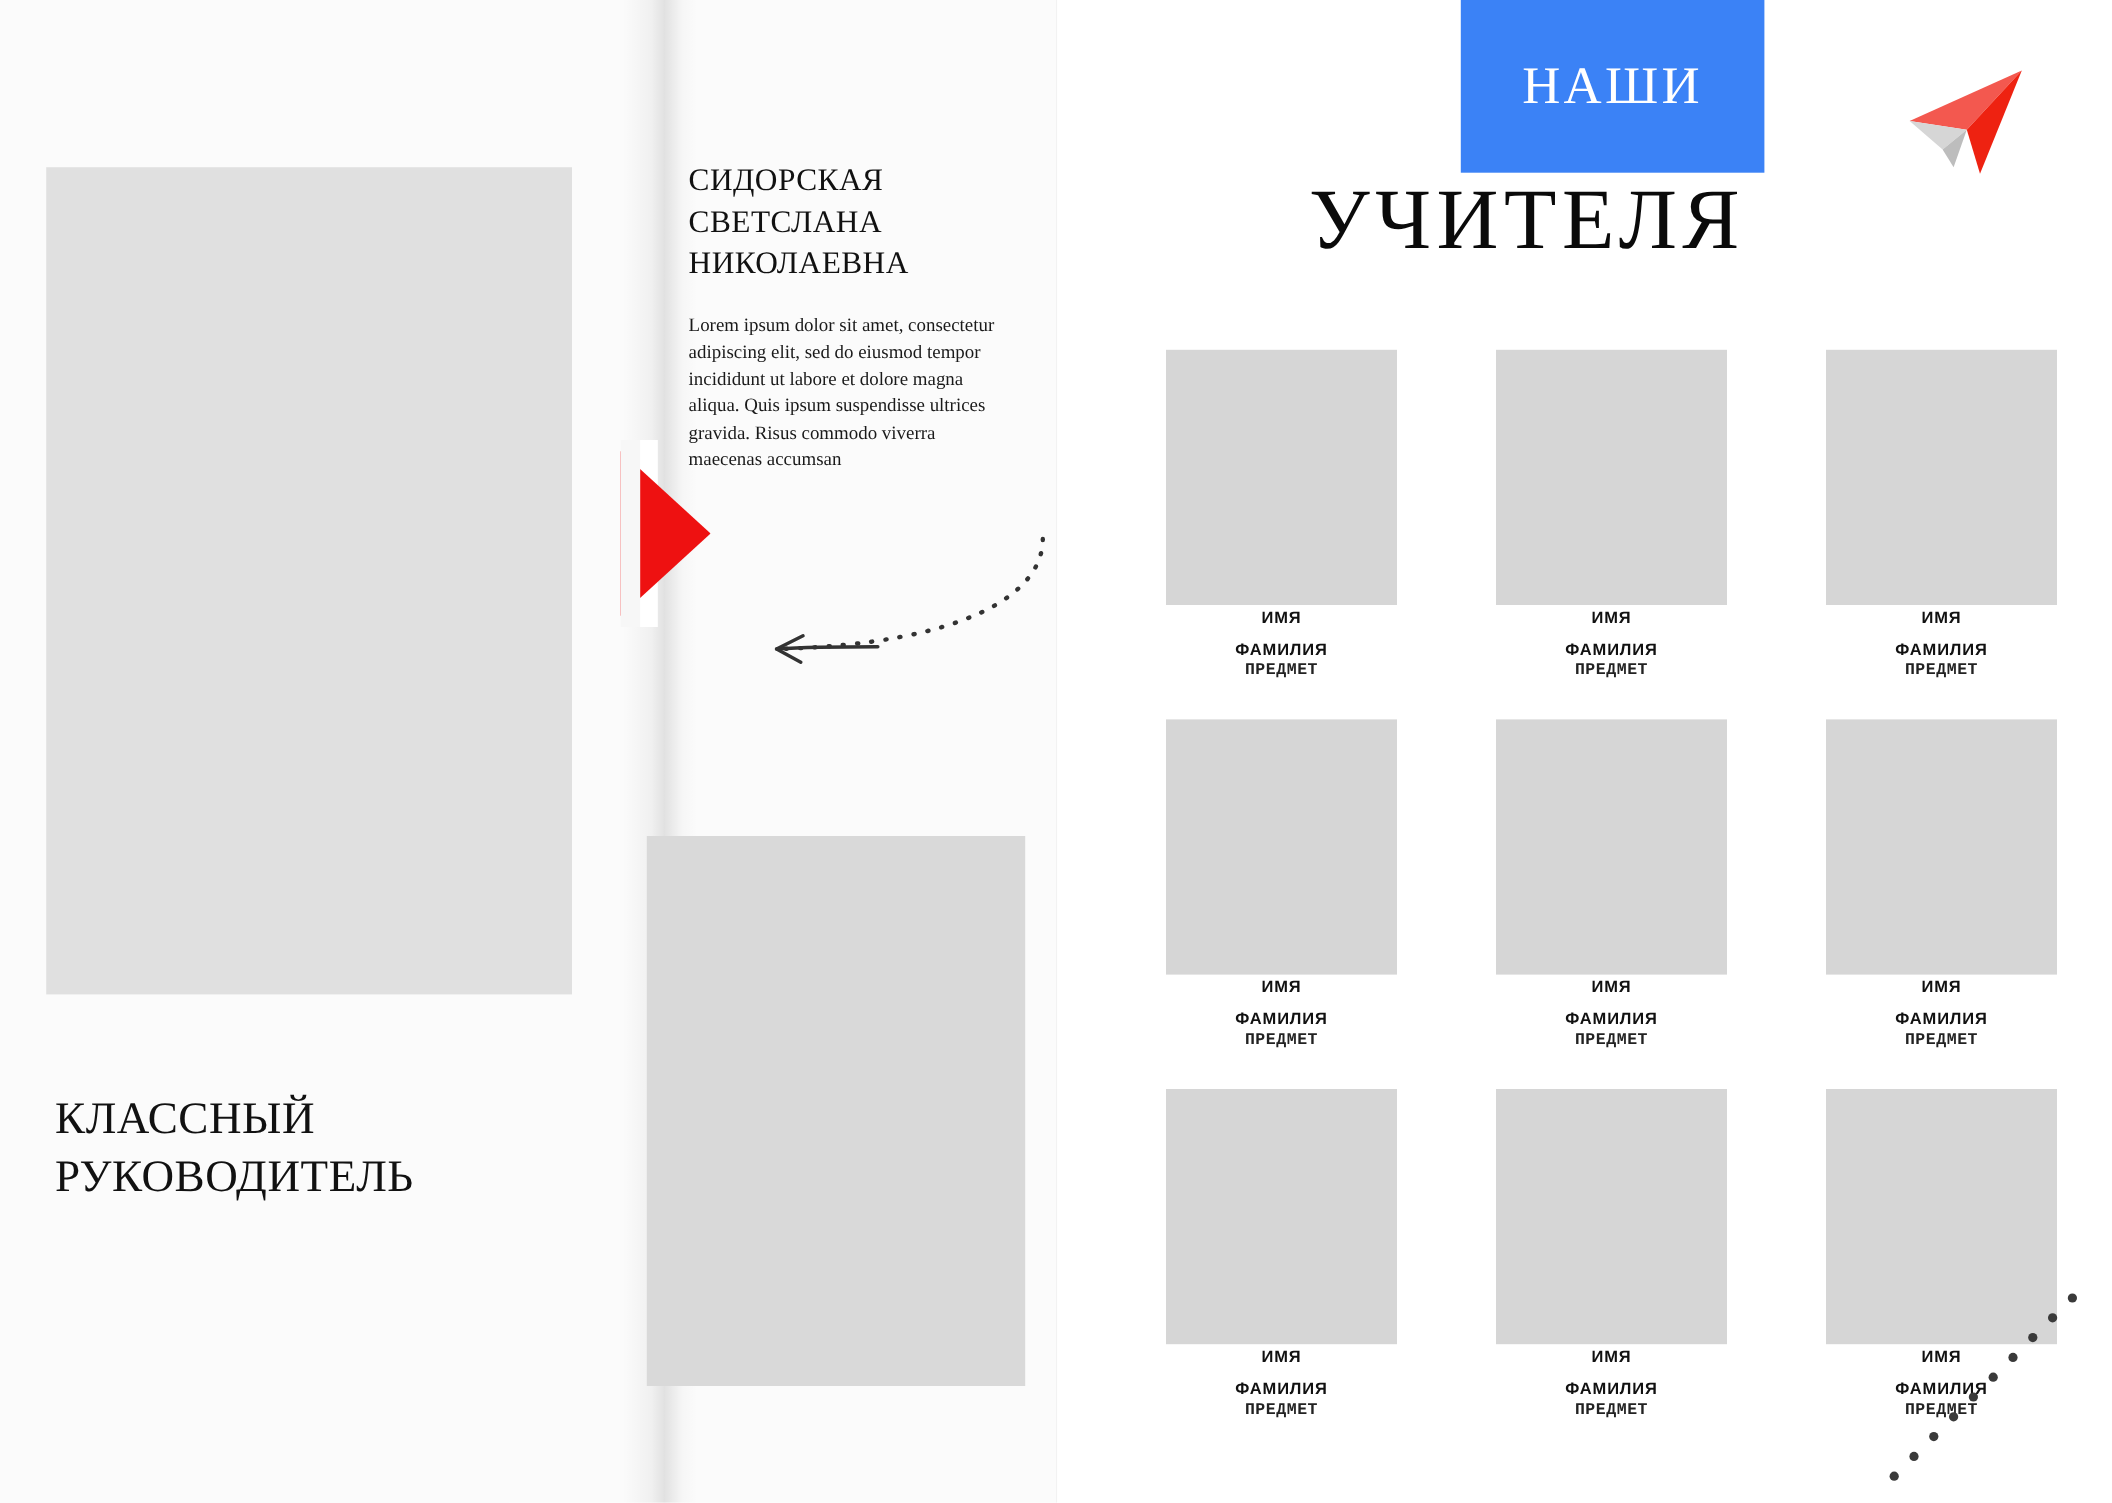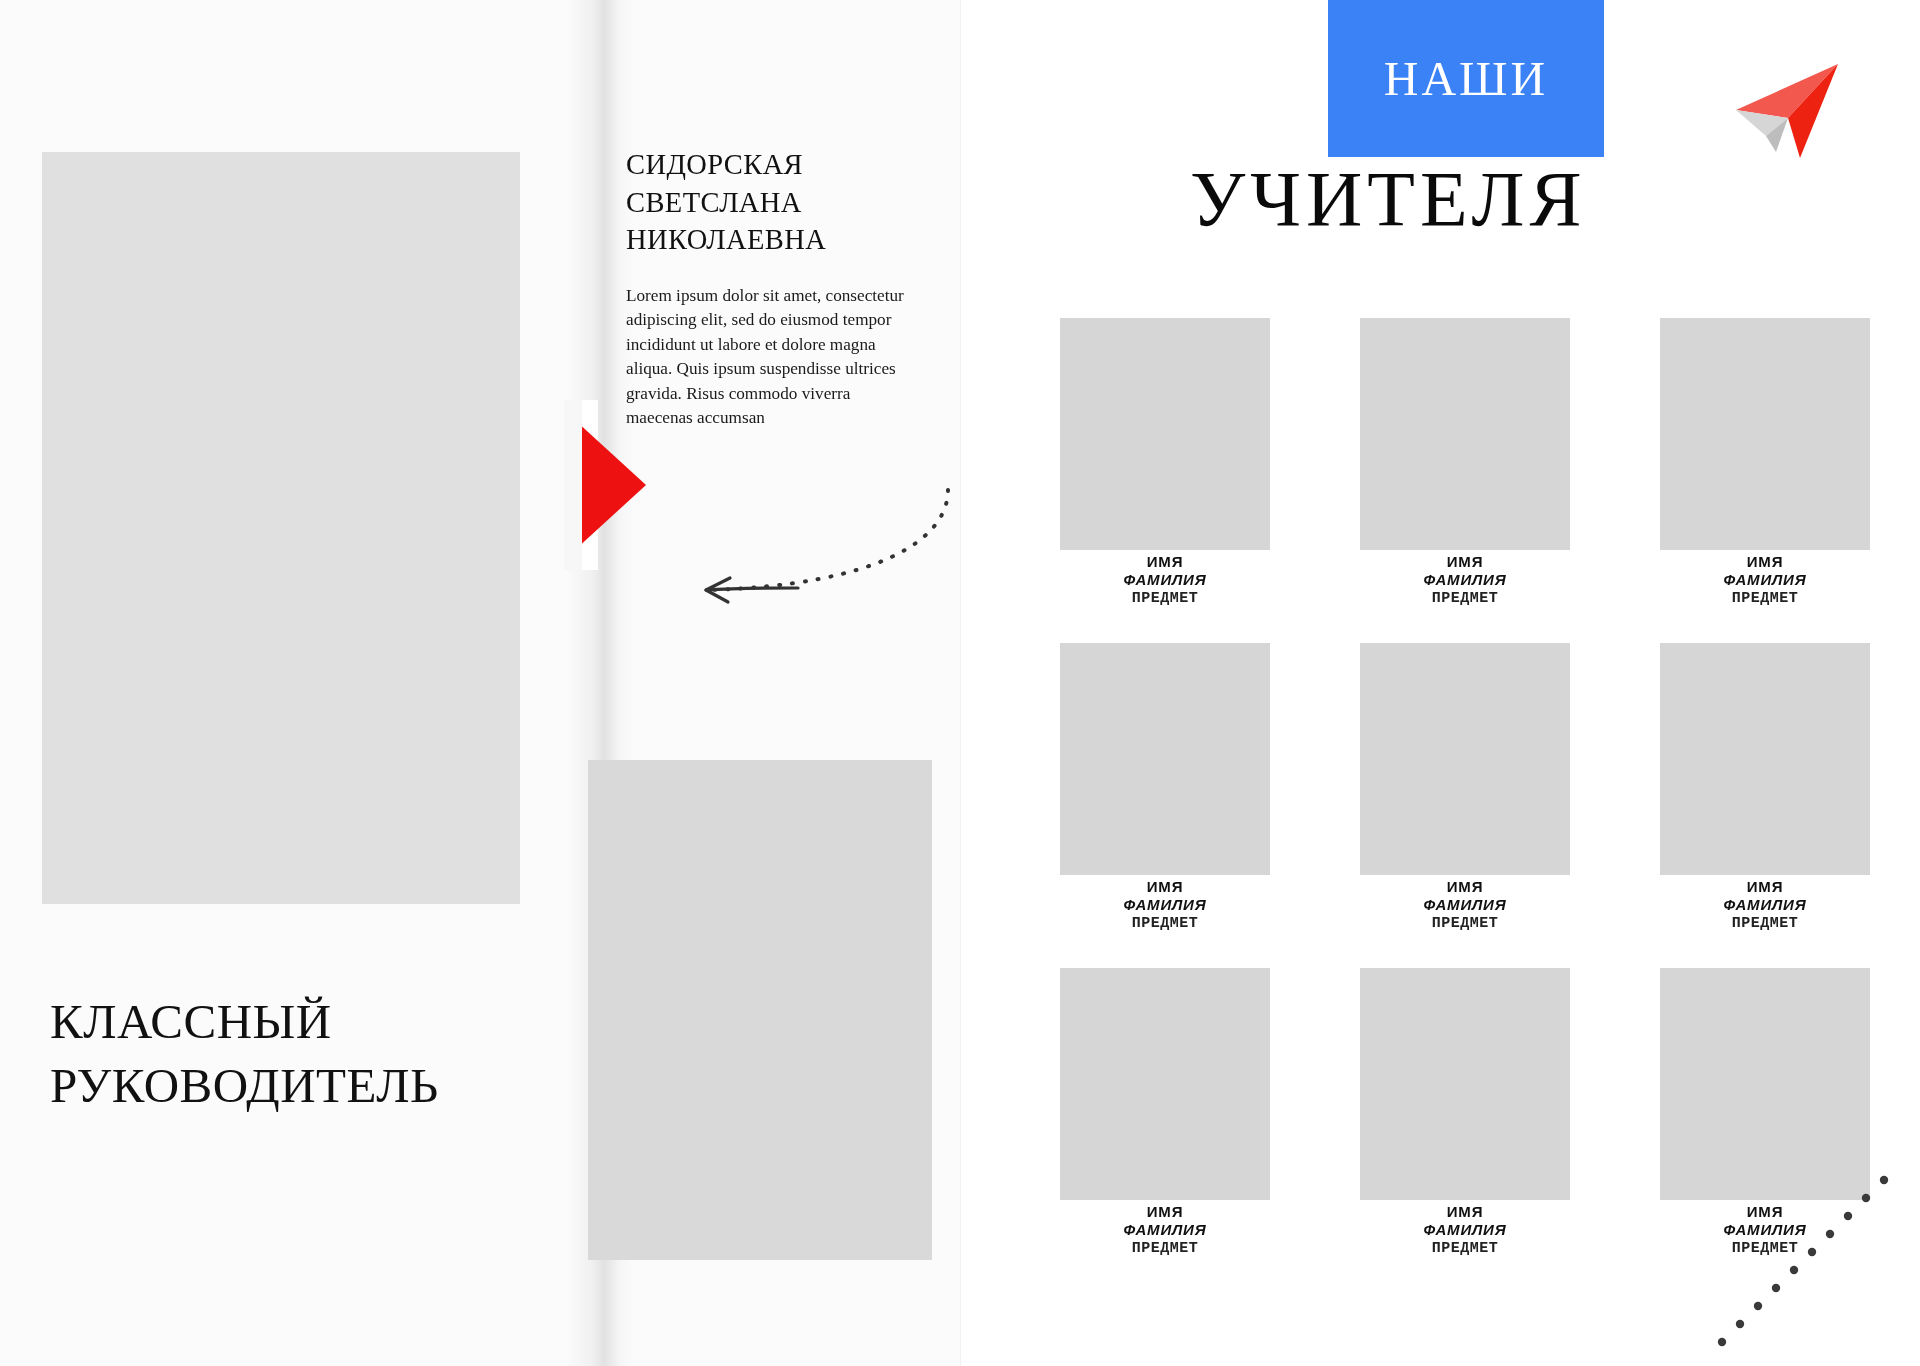--- a/index.html
+++ b/index.html
@@ -40,21 +40,21 @@
     position: absolute;
     left: 42px; top: 152px;
     width: 478px; height: 752px;
     background: #e0e0e0;
   }
   .label-class-teacher {
     position: absolute;
     left: 50px; top: 990px;
     width: 520px;
     font-family: "Liberation Serif", serif;
-    font-size: 49px;
+    font-size: 41px;
     line-height: 1.30;
     letter-spacing: 0.5px;
     color: #111;
     text-transform: uppercase;
   }
 
   
   .ribbon-shade {
     position: absolute;
     left: 566px; top: 0;
@@ -154,21 +154,21 @@
   .card-last {
     text-align: center;
     font-family: "Liberation Sans", sans-serif;
     font-weight: bold;
     font-size: 15px;
     letter-spacing: 0.8px;
     color: #111;
     text-transform: uppercase;
   }
   .card-first { margin-top: 3px; }
-  .card-last { margin-top: 1px; font-style: italic; }
+  .card-last { margin-top: 12px; }
   .card-subject {
     text-align: center;
     margin-top: 2px;
     font-family: Liberation Mono, monospace;
     font-weight: bold;
     font-size: 15px;
     letter-spacing: 0.5px;
     color: #222;
     text-transform: uppercase;
   }

